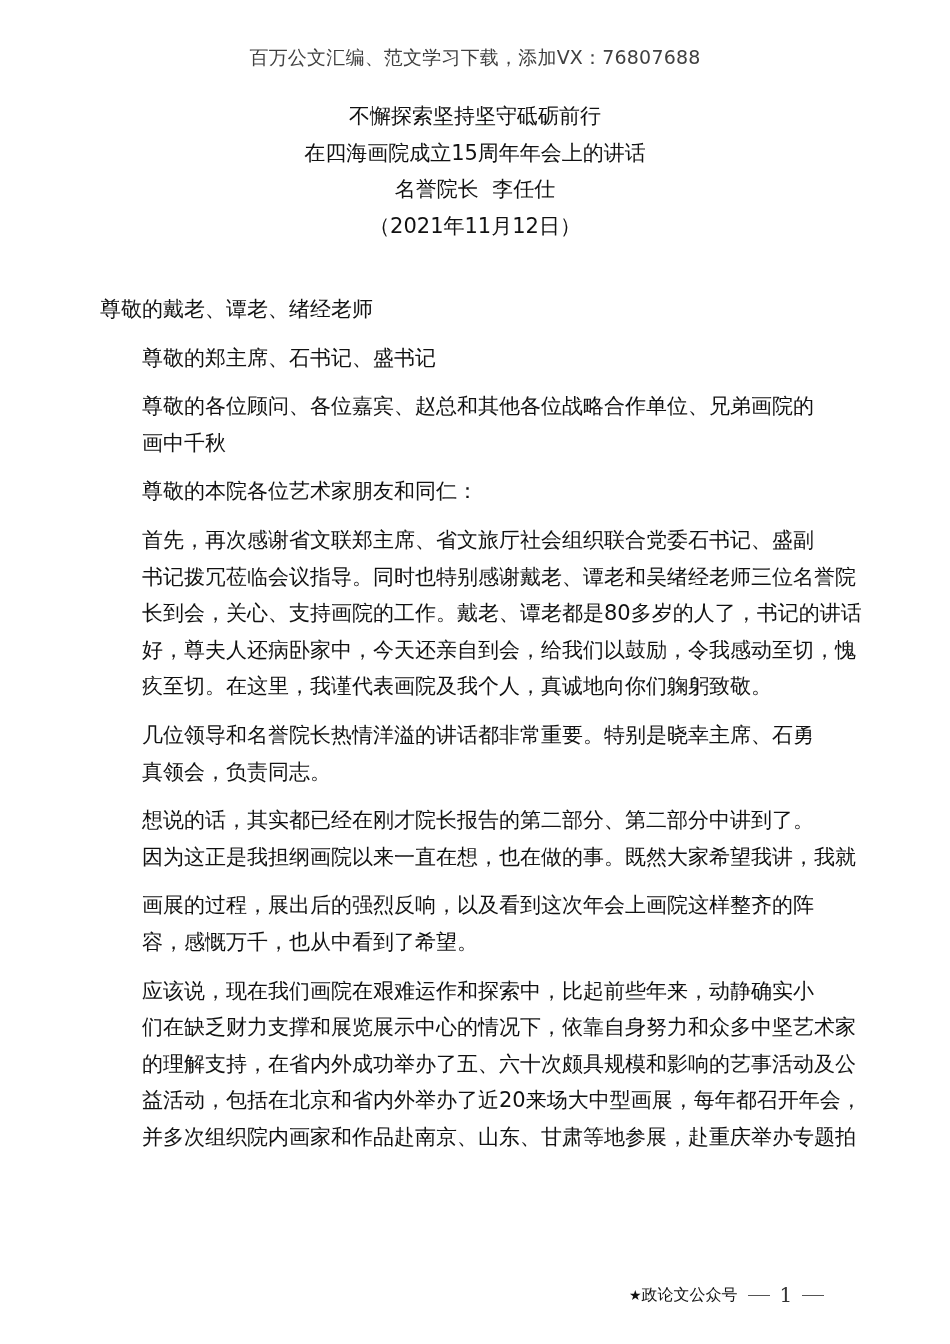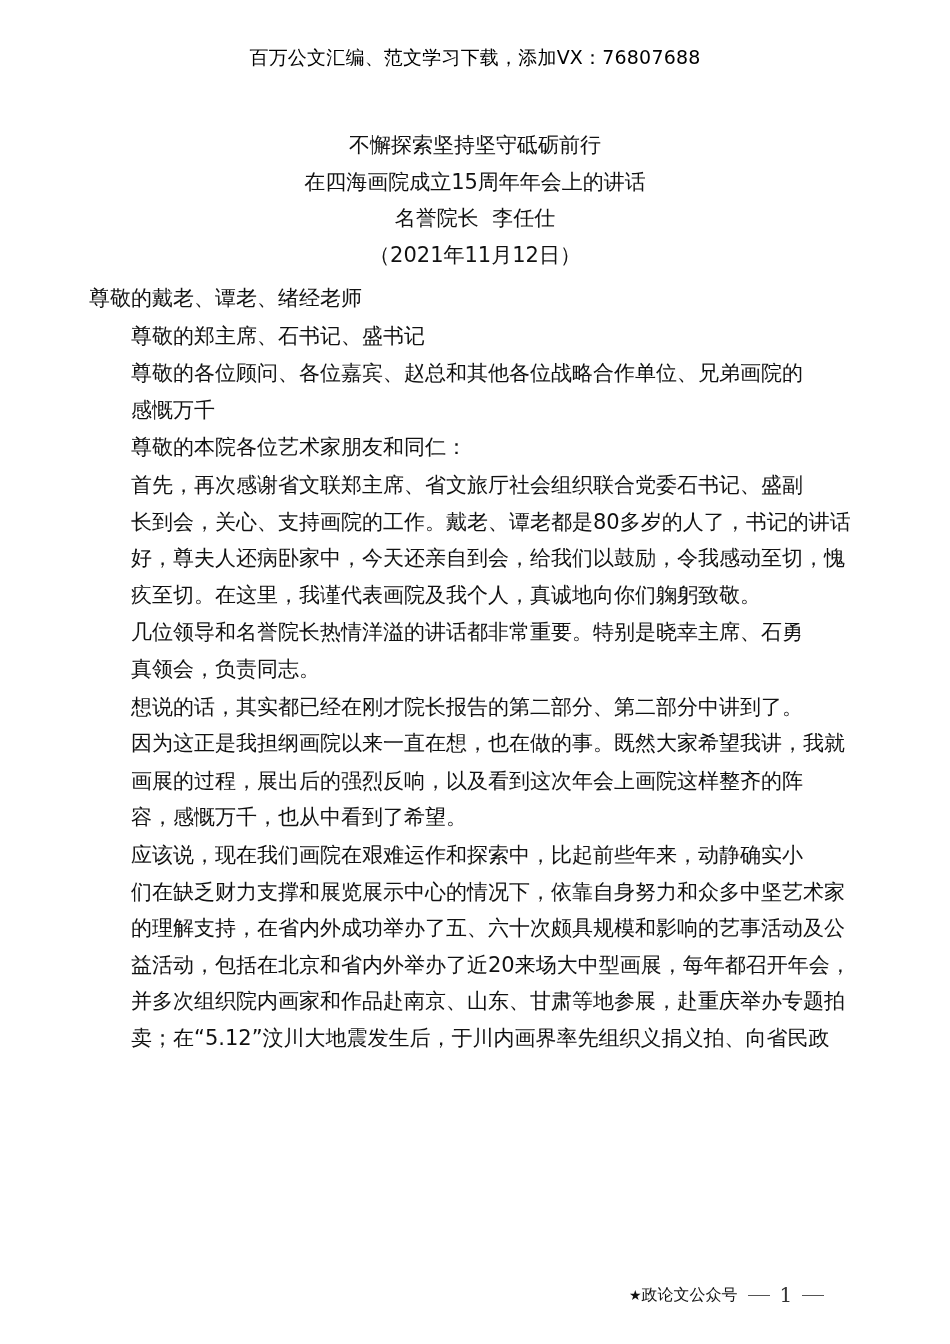--- a/index.html
+++ b/index.html
@@ -15,44 +15,43 @@
       font-family: "DejaVu Sans", "Liberation Sans", sans-serif;
       color: #111111;
     }
     .watermark {
       position: absolute;
       top: 45px;
       left: 0;
       width: 950px;
       text-align: center;
       font-size: 19px;
-      color: #000000;
+      color: #404040;
       letter-spacing: 0.2px;
     }
     .title-block {
       position: absolute;
       top: 98px;
       left: 0;
       width: 950px;
       text-align: center;
       font-size: 21px;
       line-height: 36.5px;
-      margin-top: 29px;
     }
     .title-line { display: block; white-space: pre; }
     .body {
       position: absolute;
       top: 279px;
       left: 88px;
       width: 782px;
       font-size: 21px;
       line-height: 36.6px;
       text-align: justify;
     }
-    .para { margin: 1px; }
+    .para { margin: 12px; }
     .para.indent { text-indent: 2em; }
     .para .ln { display: block; white-space: nowrap; }
     .footer {
       position: absolute;
       top: 1283px;
       left: 629px;
       font-size: 16px;
       color: #111;
       white-space: nowrap;
       display: flex;
@@ -86,27 +85,28 @@
 
 <div class="body" id="doc-body">
     <p class="para">
       <span class="ln">尊敬的戴老、谭老、绪经老师</span>
     </p>
     <p class="para indent">
       <span class="ln">尊敬的郑主席、石书记、盛书记</span>
     </p>
     <p class="para indent">
       <span class="ln">尊敬的各位顾问、各位嘉宾、赵总和其他各位战略合作单位、兄弟画院的</span>
-      <span class="ln">感慨万千</span>
+      <span class="ln">画中千秋</span>
     </p>
     <p class="para indent">
       <span class="ln">尊敬的本院各位艺术家朋友和同仁：</span>
     </p>
     <p class="para indent">
       <span class="ln">首先，再次感谢省文联郑主席、省文旅厅社会组织联合党委石书记、盛副</span>
+      <span class="ln">书记拨冗莅临会议指导。同时也特别感谢戴老、谭老和吴绪经老师三位名誉院</span>
       <span class="ln">长到会，关心、支持画院的工作。戴老、谭老都是80多岁的人了，书记的讲话</span>
       <span class="ln">好，尊夫人还病卧家中，今天还亲自到会，给我们以鼓励，令我感动至切，愧</span>
       <span class="ln">疚至切。在这里，我谨代表画院及我个人，真诚地向你们躹躬致敬。</span>
     </p>
     <p class="para indent">
       <span class="ln">几位领导和名誉院长热情洋溢的讲话都非常重要。特别是晓幸主席、石勇</span>
       <span class="ln">真领会，负责同志。</span>
     </p>
     <p class="para indent">
       <span class="ln">想说的话，其实都已经在刚才院长报告的第二部分、第二部分中讲到了。</span>
@@ -115,21 +115,20 @@
     <p class="para indent">
       <span class="ln">画展的过程，展出后的强烈反响，以及看到这次年会上画院这样整齐的阵</span>
       <span class="ln">容，感慨万千，也从中看到了希望。</span>
     </p>
     <p class="para indent">
       <span class="ln">应该说，现在我们画院在艰难运作和探索中，比起前些年来，动静确实小</span>
       <span class="ln">们在缺乏财力支撑和展览展示中心的情况下，依靠自身努力和众多中坚艺术家</span>
       <span class="ln">的理解支持，在省内外成功举办了五、六十次颇具规模和影响的艺事活动及公</span>
       <span class="ln">益活动，包括在北京和省内外举办了近20来场大中型画展，每年都召开年会，</span>
       <span class="ln">并多次组织院内画家和作品赴南京、山东、甘肃等地参展，赴重庆举办专题拍</span>
-      <span class="ln">卖；在“5.12”汶川大地震发生后，于川内画界率先组织义捐义拍、向省民政</span>
     </p>
   </div>
 
 <div class="footer">
   <span>
     <span class="star">★</span><span>政论文公众号</span>
   </span>
   <span class="dash"></span>
   <span class="pagenum">1</span>
   <span class="dash"></span>

